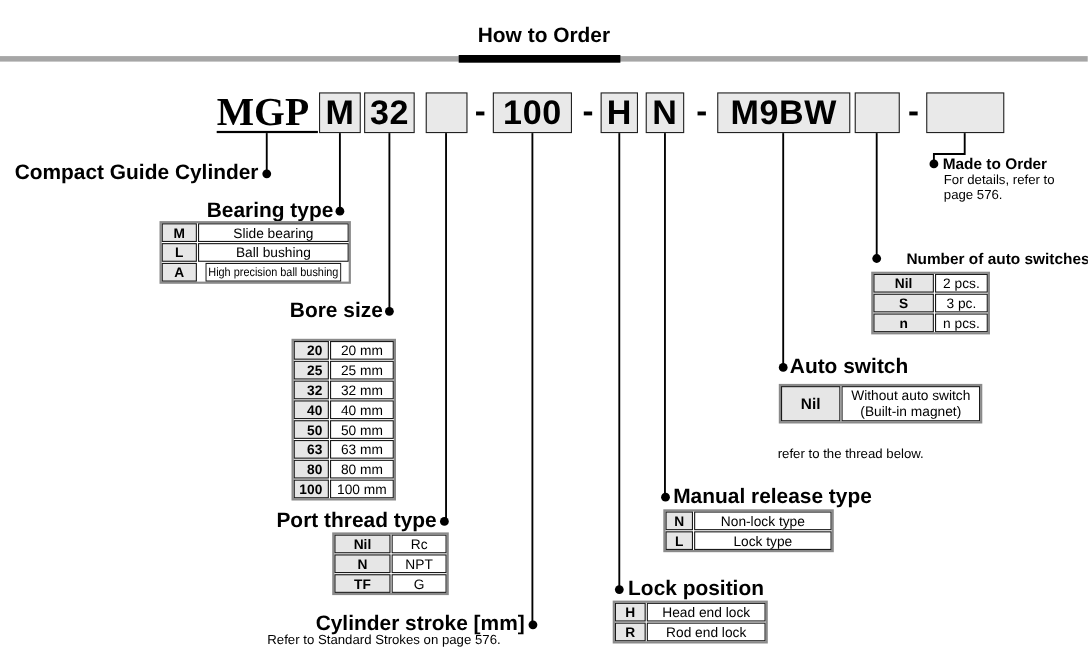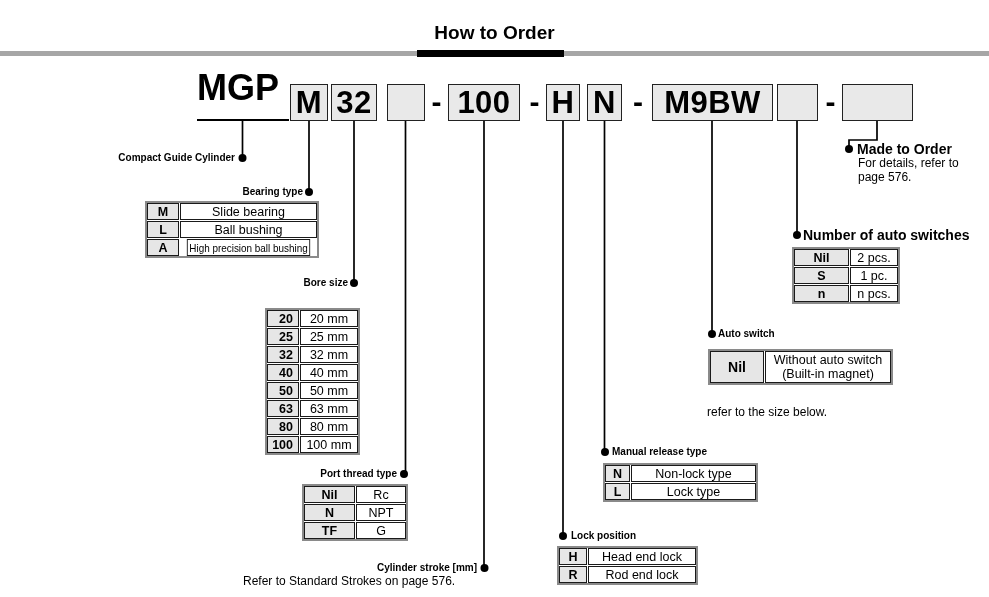--- a/index.html
+++ b/index.html
@@ -11,22 +11,22 @@
               font-size:19px;font-weight:bold;}
   .rule-gray{position:absolute;top:51px;left:0;width:989px;height:5px;background:#a6a6a6;}
   .rule-black{position:absolute;top:50px;left:417px;width:147px;height:7px;background:#000;}
 
   
   .leads{position:absolute;left:0;top:0;width:989px;height:597px;pointer-events:none;}
   .leads line,.leads polyline{stroke:#000;stroke-width:1.7;fill:none;}
   .leads circle{fill:#000;}
 
   
-  .mgp{position:absolute;left:197px;top:69px;height:37px;line-height:37px;
-       font-size:36px;font-weight:bold;}
+  .mgp{position:absolute;left:197px;top:84px;height:37px;line-height:37px;
+       font-size:36px;font-weight:bold;font-family:Liberation Serif, serif;}
   .mgp-underline{position:absolute;left:197px;top:119px;width:92px;height:2px;background:#000;}
   .cbox{position:absolute;top:84px;height:37px;box-sizing:border-box;
         background:#e9e9e9;border:1.5px solid #222;
         display:flex;align-items:center;justify-content:center;
         font-size:31px;font-weight:bold;letter-spacing:.5px;}
   .dash{position:absolute;top:84px;height:37px;line-height:36px;text-align:center;
         font-size:30px;font-weight:bold;}
   .b-bearing{left:290px;width:38px;}
   .b-bore{left:331px;width:46px;}
   .b-port{left:387px;width:38px;}
@@ -35,31 +35,31 @@
   .d2{left:524px;width:21px;}
   .b-lock{left:546px;width:34px;}
   .b-release{left:587px;width:35px;}
   .d3{left:626px;width:24px;}
   .b-switch{left:652px;width:121px;}
   .b-qty{left:777px;width:41px;}
   .d4{left:820px;width:21px;}
   .b-made{left:842px;width:71px;}
 
   
-  .stitle{position:absolute;font-weight:bold;font-size:10px;line-height:18px;white-space:nowrap;}
+  .stitle{position:absolute;font-weight:bold;font-size:19px;line-height:18px;white-space:nowrap;}
   .stitle.sm{font-size:14px;}
   .ti-compact{top:149px;right:754px;}
   .ti-bearing{top:183px;right:686px;margin-left:32px;}
   .ti-bore{top:274px;right:641px;}
   .ti-port{top:465px;right:592px;}
   .ti-stroke{top:559px;right:512px;}
   .ti-lock{top:527px;left:571px;}
   .ti-manual{top:443px;left:612px;}
   .ti-auto{top:325px;left:718px;}
-  .ti-qty{top:226px;left:803px;}
+  .ti-qty{top:226px;left:824px;}
   .ti-made{top:140px;left:857px;}
 
   
   .note{position:absolute;font-size:12px;line-height:14px;white-space:nowrap;}
   .n-stroke{top:574px;left:243px;}
   .n-auto1{top:391px;left:691px;}
   .n-auto2{top:405px;left:707px;}
   .n-made1{top:156px;left:858px;}
   .n-made2{top:170px;left:858px;text-align:right;}
 
@@ -137,21 +137,21 @@
   <div class="stitle ti-bore">Bore size</div>
   <div class="stitle ti-port">Port thread type</div>
   <div class="stitle ti-stroke">Cylinder stroke [mm]</div>
   <div class="stitle ti-lock">Lock position</div>
   <div class="stitle ti-manual">Manual release type</div>
   <div class="stitle ti-auto">Auto switch</div>
   <div class="stitle sm ti-qty">Number of auto switches</div>
   <div class="stitle sm ti-made">Made to Order</div>
 
   <div class="note n-stroke">Refer to Standard Strokes on page 576.</div>
-  <div class="note n-auto2">refer to the size below.</div>
+  <div class="note n-auto2">refer to the thread below.</div>
   <div class="note n-made1">For details, refer to</div>
   <div class="note n-made2">page 576.</div>
 
   <div class="otable t-bearing">
       <div class="trow">
         <div class="tcell tcode">M</div>
         <div class="tcell tdesc">Slide bearing</div>
       </div>
       <div class="trow">
         <div class="tcell tcode">L</div>
@@ -237,21 +237,21 @@
 (Built-in magnet)</div>
       </div>
     </div>
   <div class="otable t-qty">
       <div class="trow">
         <div class="tcell tcode">Nil</div>
         <div class="tcell tdesc">2 pcs.</div>
       </div>
       <div class="trow">
         <div class="tcell tcode">S</div>
-        <div class="tcell tdesc">1 pc.</div>
+        <div class="tcell tdesc">3 pc.</div>
       </div>
       <div class="trow">
         <div class="tcell tcode">n</div>
         <div class="tcell tdesc">n pcs.</div>
       </div>
     </div>
 
 </div>
 
 </body></html>

